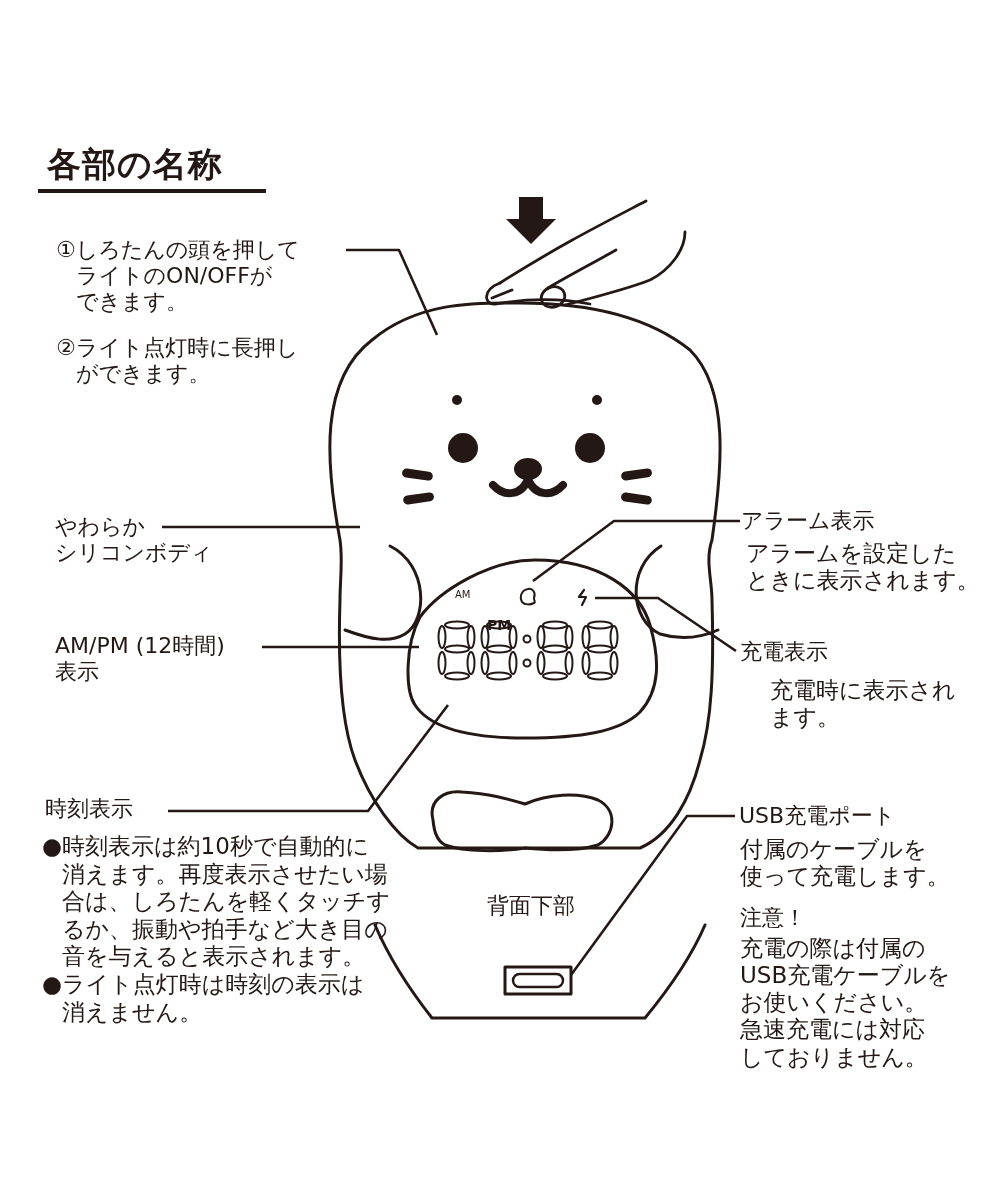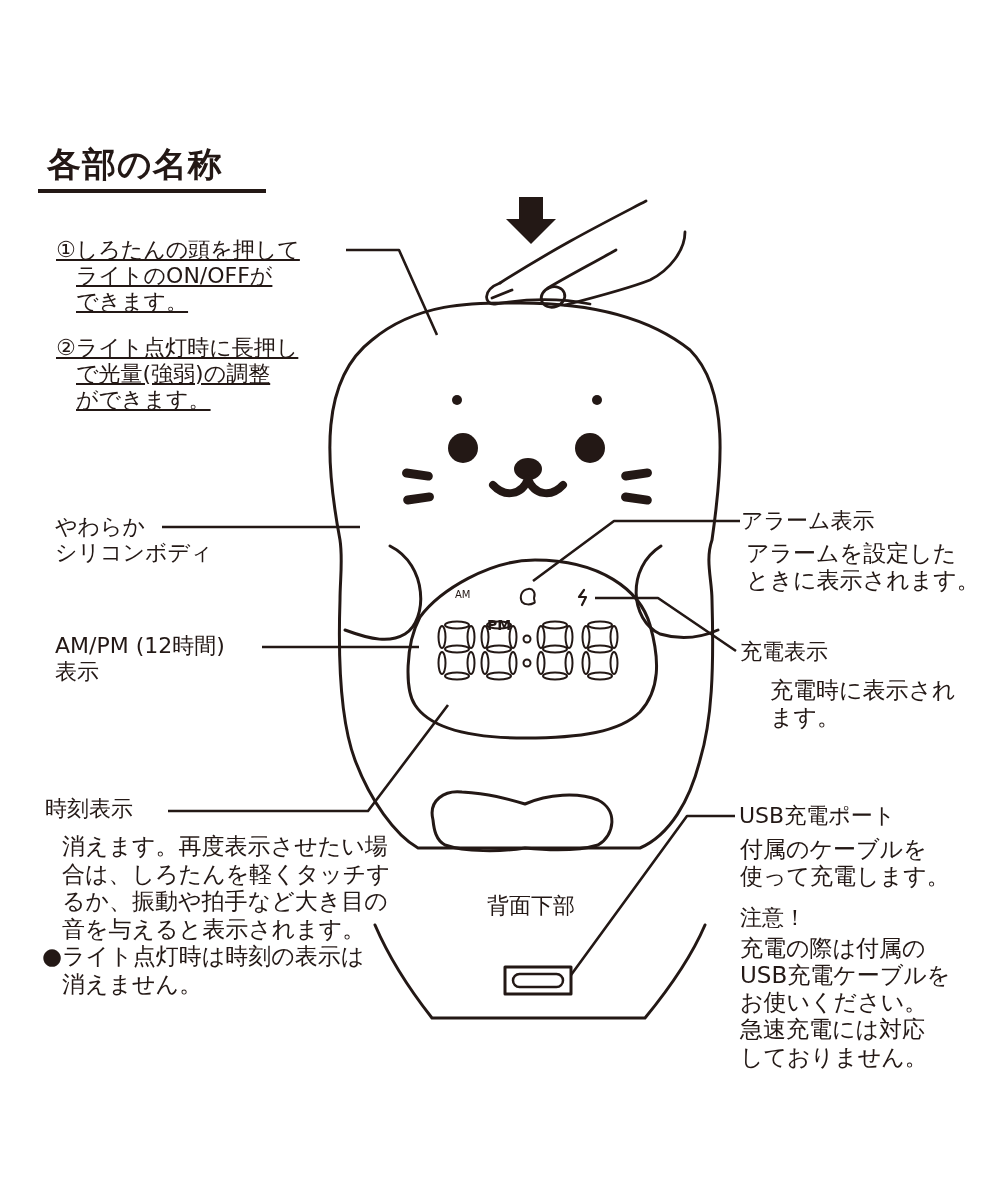--- a/index.html
+++ b/index.html
@@ -116,41 +116,41 @@
       <polyline points="168,811 368,811 448,705"></polyline>
       <polyline points="533,581 614,521 740,521"></polyline>
       <polyline points="595,598 658,598 736,651"></polyline>
       <polyline points="571,975 687,816 735,816"></polyline>
     </g>
   </svg>
 
   <div class="txt title">各部の名称</div>
   <div class="title-underline"></div>
 
-  <div class="txt label" style="left:56px; top:237px;text-decoration:underline;">
+  <div class="txt label" style="left:56px; top:237px;">
     <span class="line">①しろたんの頭を押して</span>
     <span class="line ind">ライトのON/OFFが</span>
     <span class="line ind">できます。</span>
     <span class="line" style="margin-top:20px;">②ライト点灯時に長押し</span>
-    <span class="line ind">で光量(強弱)の調整</span>
     <span class="line ind">ができます。</span>
   </div>
 
   <div class="txt label" style="left:55px; top:514px;">
     <span class="line">やわらか</span>
     <span class="line">シリコンボディ</span>
   </div>
 
   <div class="txt label" style="left:55px; top:633px;">
     <span class="line">AM/PM (12時間)</span>
     <span class="line">表示</span>
   </div>
 
   <div class="txt label" style="left:45px; top:796px;">時刻表示</div>
   <div class="txt desc" style="left:42px; top:833px; line-height:1.2;">
+    <span class="bullet-row"><span>●</span><span>時刻表示は約10秒で自動的に</span></span>
     <span class="line ind">消えます。再度表示させたい場</span>
     <span class="line ind">合は、しろたんを軽くタッチす</span>
     <span class="line ind">るか、振動や拍手など大き目の</span>
     <span class="line ind">音を与えると表示されます。</span>
     <span class="bullet-row"><span>●</span><span>ライト点灯時は時刻の表示は</span></span>
     <span class="line ind">消えません。</span>
   </div>
 
   <div class="txt" style="left:455px; top:589px; font-size:10px; font-weight:normal;">AM</div>
   <div class="txt" style="left:487px; top:589px; font-size:14px; font-weight:bold;margin-top:28px;">PM</div>

